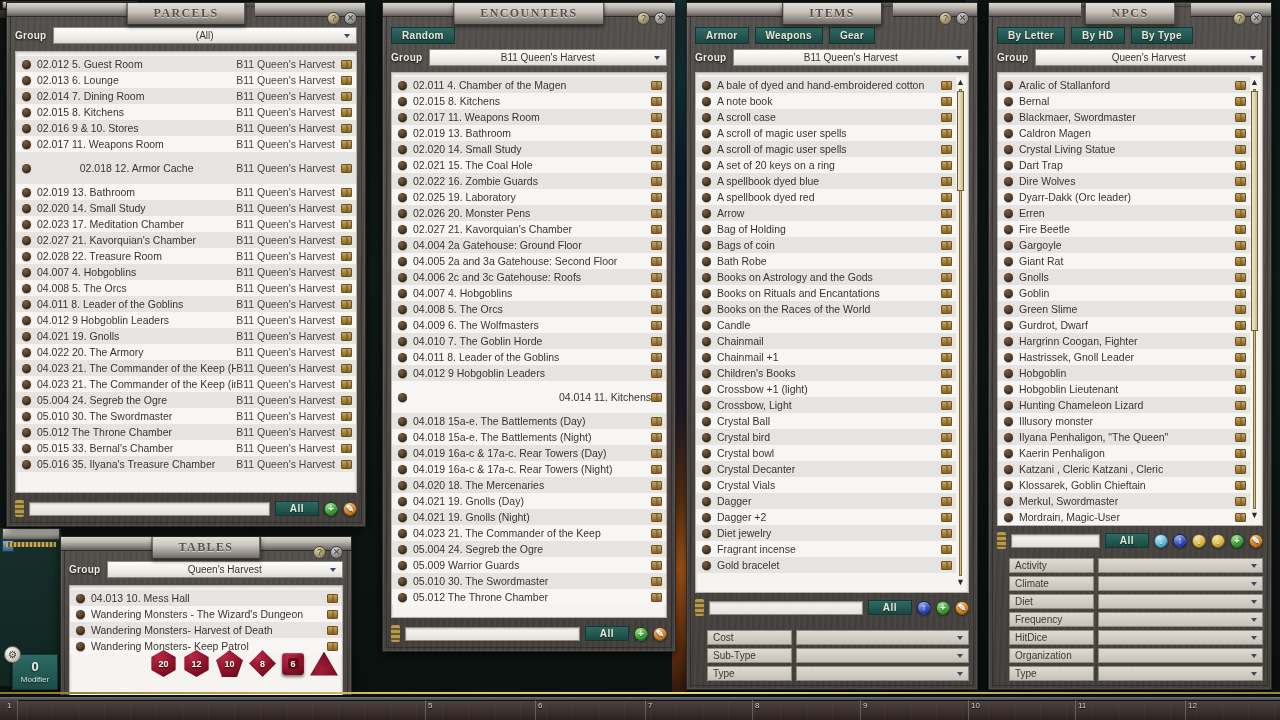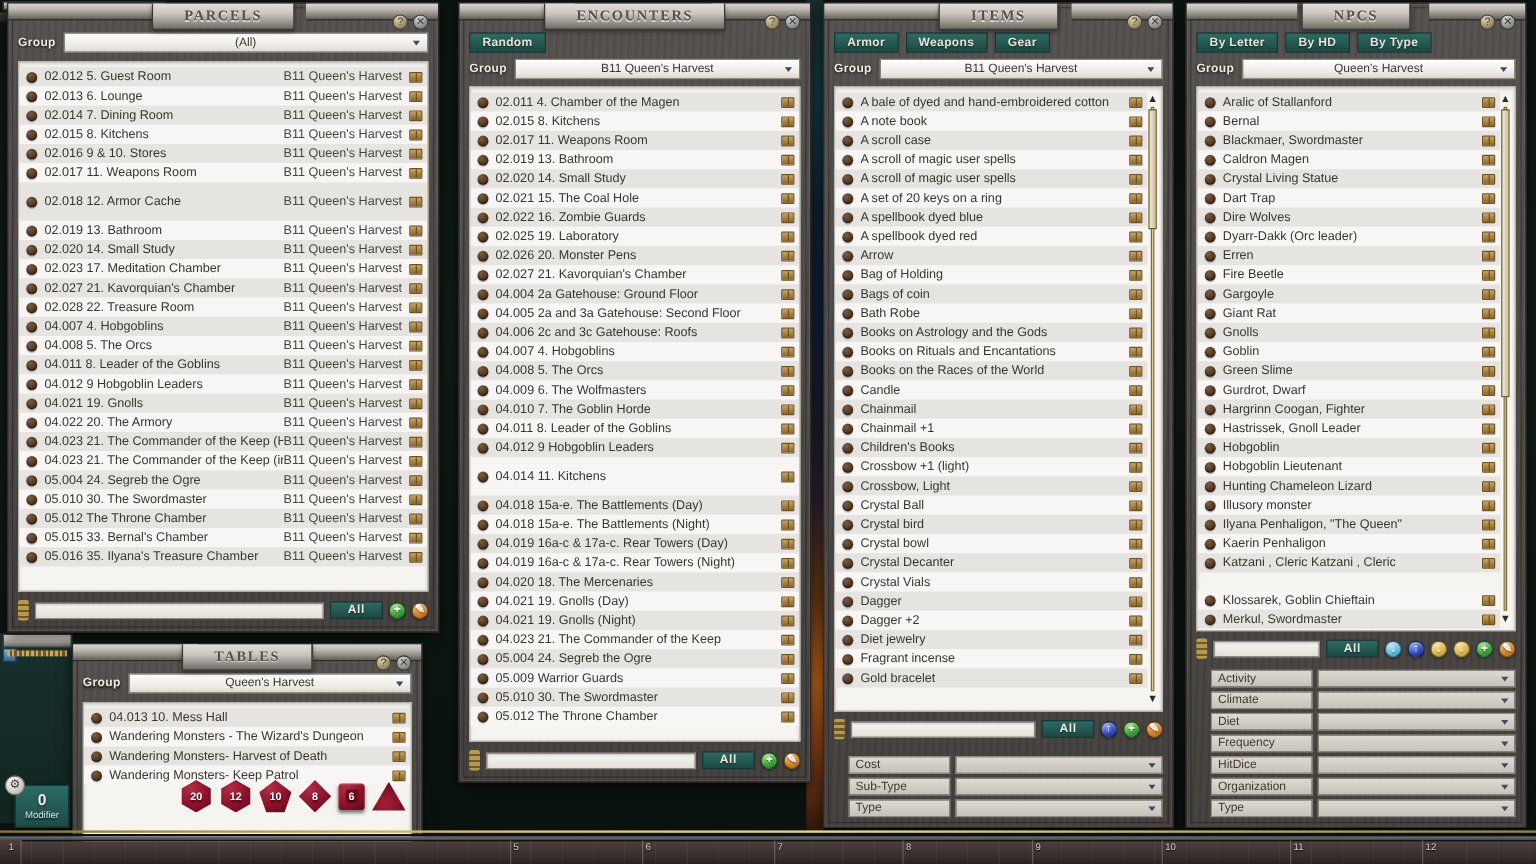--- a/index.html
+++ b/index.html
@@ -475,21 +475,21 @@
                 <div class="lname">02.016 9 &amp; 10. Stores</div>
                 <div class="lmeta">B11 Queen's Harvest</div>
                 <div class="bookicon"></div>
               </div>
               <div class="lrow" style="height: 16px;">
                 <div class="bullet"></div>
                 <div class="lname">02.017 11. Weapons Room</div>
                 <div class="lmeta">B11 Queen's Harvest</div>
                 <div class="bookicon"></div>
               </div>
-              <div class="lrow" style="height: 32px;">
+              <div class="lrow" style="height: 32px; text-align: center;">
                 <div class="bullet"></div>
                 <div class="lname">02.018 12. Armor Cache</div>
                 <div class="lmeta">B11 Queen's Harvest</div>
                 <div class="bookicon"></div>
               </div>
               <div class="lrow" style="height: 16px;">
                 <div class="bullet"></div>
                 <div class="lname">02.019 13. Bathroom</div>
                 <div class="lmeta">B11 Queen's Harvest</div>
                 <div class="bookicon"></div>
@@ -774,21 +774,21 @@
               <div class="lrow" style="height: 16px;">
                 <div class="bullet"></div>
                 <div class="lname">04.011 8. Leader of the Goblins</div>
                 <div class="bookicon"></div>
               </div>
               <div class="lrow" style="height: 16px;">
                 <div class="bullet"></div>
                 <div class="lname">04.012 9 Hobgoblin Leaders</div>
                 <div class="bookicon"></div>
               </div>
-              <div class="lrow" style="height: 32px;">
+              <div class="lrow" style="height: 32px; text-align: right;">
                 <div class="bullet"></div>
                 <div class="lname">04.014 11. Kitchens</div>
                 <div class="bookicon"></div>
               </div>
               <div class="lrow" style="height: 16px;">
                 <div class="bullet"></div>
                 <div class="lname">04.018 15a-e. The Battlements (Day)</div>
                 <div class="bookicon"></div>
               </div>
               <div class="lrow" style="height: 16px;">
@@ -1242,21 +1242,21 @@
               <div class="lrow" style="height: 16px;">
                 <div class="bullet"></div>
                 <div class="lname">Kaerin Penhaligon</div>
                 <div class="bookicon"></div>
               </div>
               <div class="lrow" style="height: 16px;">
                 <div class="bullet"></div>
                 <div class="lname">Katzani , Cleric Katzani , Cleric</div>
                 <div class="bookicon"></div>
               </div>
-              <div class="lrow" style="height: 16px; margin-top: 15px;">
+              <div class="lrow" style="height: 16px;">
                 <div class="bullet"></div>
                 <div class="lname">Klossarek, Goblin Chieftain</div>
                 <div class="bookicon"></div>
               </div>
               <div class="lrow" style="height: 16px;">
                 <div class="bullet"></div>
                 <div class="lname">Merkul, Swordmaster</div>
                 <div class="bookicon"></div>
               </div>
               <div class="lrow" style="height: 16px;">

